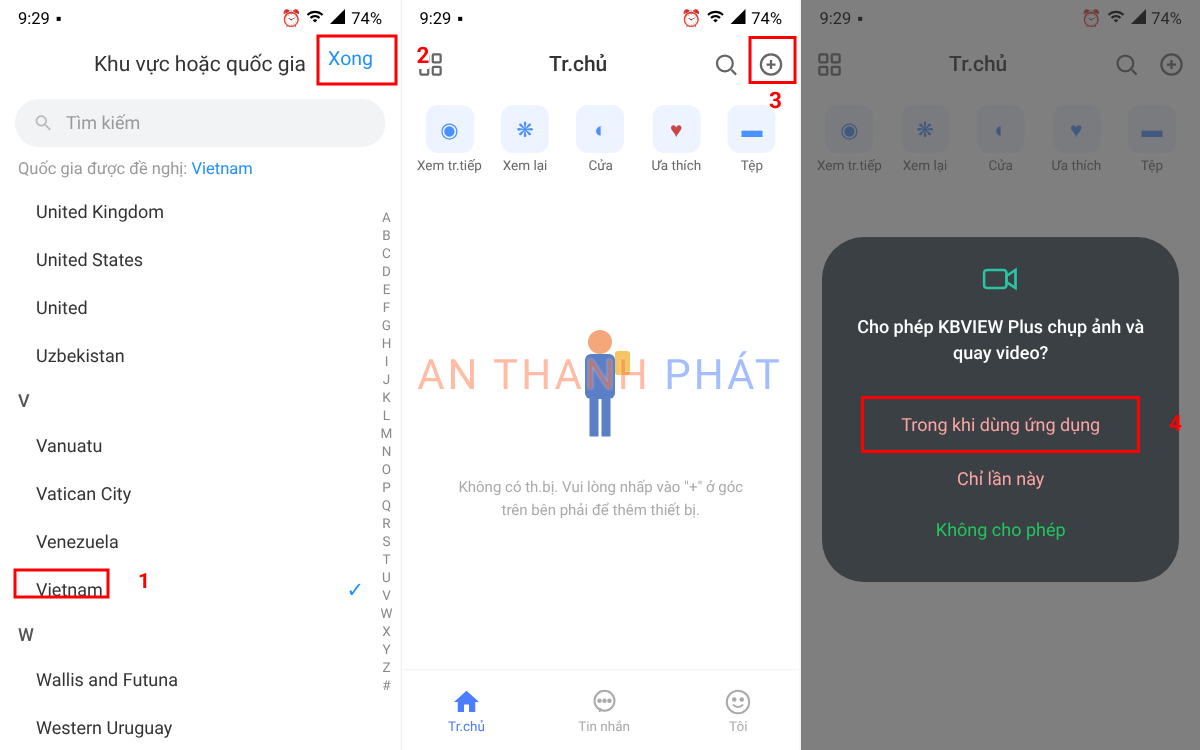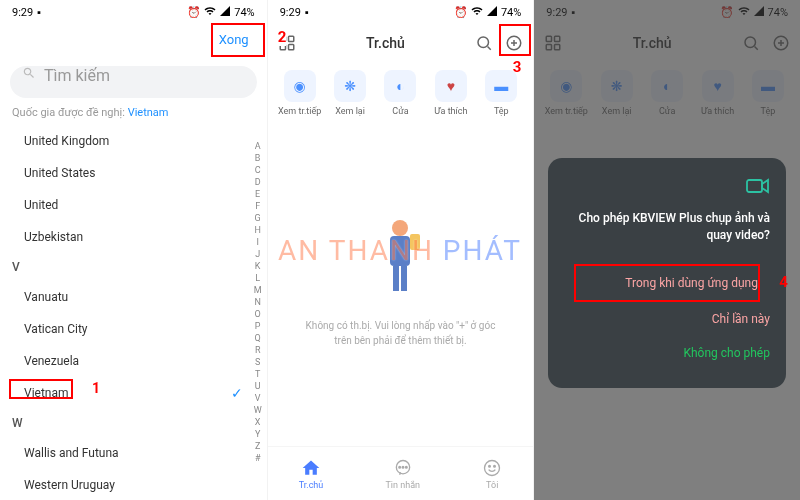--- a/index.html
+++ b/index.html
@@ -8,21 +8,21 @@
 .screen+.screen{border-left:1px solid rgba(0,0,0,0.05)}
 .statusbar{height:24px;display:flex;justify-content:space-between;align-items:center;padding:0 12px;font-size:11px;font-weight:400;background:#fff}
 .sb-left{display:flex;align-items:center;gap:4px}
 .sb-right{display:flex;align-items:center;gap:3px}
 .sb-icon{width:12px;height:12px}
 
 
 .hdr1{height:38px;display:flex;align-items:center;justify-content:center;position:relative;font-size:14px;color:#333}
 .done-btn{position:absolute;right:8px;top:2px;color:#1e90ff;font-size:13px;font-weight:400;padding:6px 10px}
 .done-box{position:absolute;right:2px;top:-1px;width:54px;height:34px;border:2px solid red}
-.search-bar{margin:4px 10px 8px;background:#f2f3f5;border-radius:18px;height:32px;display:flex;align-items:flex-start;padding:0 12px;color:#999;font-size:16px;gap:8px}
+.search-bar{margin:4px 10px 8px;background:#f2f3f5;border-radius:18px;height:32px;display:flex;align-items:center;padding:0 12px;color:#999;font-size:12px;gap:8px}
 .suggest{font-size:11px;color:#999;padding:0 12px 6px}
 .suggest .vn{color:#1e90ff}
 .country-list{padding:0 0 0 12px;font-size:12px;color:#333}
 .ci{padding:9px 0;position:relative}
 .ci.indent{padding-left:12px}
 .ci.letter{font-weight:500;color:#555;padding:7px 0}
 .check{color:#1e90ff;position:absolute;right:24px;top:8px;font-size:14px}
 .vietnam-box{position:absolute;left:-3px;top:2px;width:64px;height:20px;border:2px solid red}
 .step1{position:absolute;left:80px;top:3px;color:red;font-size:14px;font-weight:bold}
 .az-index{position:absolute;right:3px;top:140px;font-size:9px;line-height:12px;color:#888;text-align:center;width:12px}
@@ -44,21 +44,21 @@
 .person{position:absolute;left:20px;top:20px;width:50px;height:80px}
 .empty-txt{font-size:10px;color:#aaa;line-height:1.5}
 .bottom-nav{position:absolute;bottom:0;left:0;right:0;height:54px;display:flex;justify-content:space-around;align-items:center;background:#fff;border-top:1px solid rgba(0,0,0,0.04)}
 .nav-item{display:flex;flex-direction:column;align-items:center;gap:2px;font-size:9px;color:#aaa}
 .nav-item.active{color:#4a7dff}
 .nav-ic{width:20px;height:20px}
 
 
 .s3-content{position:absolute;inset:0;background:#fff}
 .s3-dim{position:absolute;inset:0;background:rgba(60,60,60,0.66)}
-.dialog{position:absolute;left:14px;right:14px;top:158px;background:#3a4044;border-radius:14px;padding:18px 16px;color:#fff;text-align:right;z-index:10}
+.dialog{position:absolute;left:14px;right:14px;top:158px;background:#3a4044;border-radius:28px;padding:18px 16px;color:#fff;text-align:center;z-index:10}
 .dlg-ic{color:#2cc2a3;font-size:20px;margin-bottom:10px}
 .dlg-title{font-size:12px;font-weight:500;line-height:1.4;margin-bottom:20px}
 .dlg-opt{color:#fca5a5;font-size:12px;padding:10px 0}
 .dlg-opt.gray{color:#22c55e}
 .opt-box{border:2px solid red;margin:0 10px}
 .step4{position:absolute;right:-2px;top:54%;color:red;font-size:15px;font-weight:bold;transform:translateY(-50%)}
 
 .watermark{position:absolute;left:50%;top:50%;transform:translate(-50%,-50%);font-size:28px;font-weight:400;letter-spacing:2px;white-space:nowrap;pointer-events:none;z-index:100;opacity:0.5}
 .wm1{color:#ff7a4a;text-shadow:0 0 2px #fff}
 .wm2{color:#4a7dff}
@@ -77,20 +77,21 @@
       <span><svg class="sb-icon" viewBox="0 0 24 24" fill="currentColor">
             <path d="M1 9l2 2c4.97-4.97 13.03-4.97 18 0l2-2C16.93 2.93 7.08 2.93 1 9zm8 8l3 3 3-3c-1.65-1.66-4.34-1.66-6 0zm-4-4l2 2c2.76-2.76 7.24-2.76 10 0l2-2C15.14 9.14 8.87 9.14 5 13z"></path>
           </svg></span>
       <span><svg class="sb-icon" viewBox="0 0 24 24" fill="currentColor">
             <path d="M2 22h20V2z"></path>
           </svg></span>
       <span>74%</span>
     </div>
   </div>
   <div class="hdr1">
+    <span>Khu vực hoặc quốc gia</span>
     <span class="done-btn">Xong</span>
     <div class="done-box"></div>
   </div>
   <div class="search-bar">
     <svg width="14" height="14" viewBox="0 0 24 24" fill="#bbb">
         <path d="M15.5 14h-.79l-.28-.27C15.41 12.59 16 11.11 16 9.5 16 5.91 13.09 3 9.5 3S3 5.91 3 9.5 5.91 16 9.5 16c1.61 0 3.09-.59 4.23-1.57l.27.28v.79l5 4.99L20.49 19l-4.99-5zm-6 0C7.01 14 5 11.99 5 9.5S7.01 5 9.5 5 14 7.01 14 9.5 11.99 14 9.5 14z"></path>
       </svg>
     <span>Tìm kiếm</span>
   </div>
   <div class="suggest">

